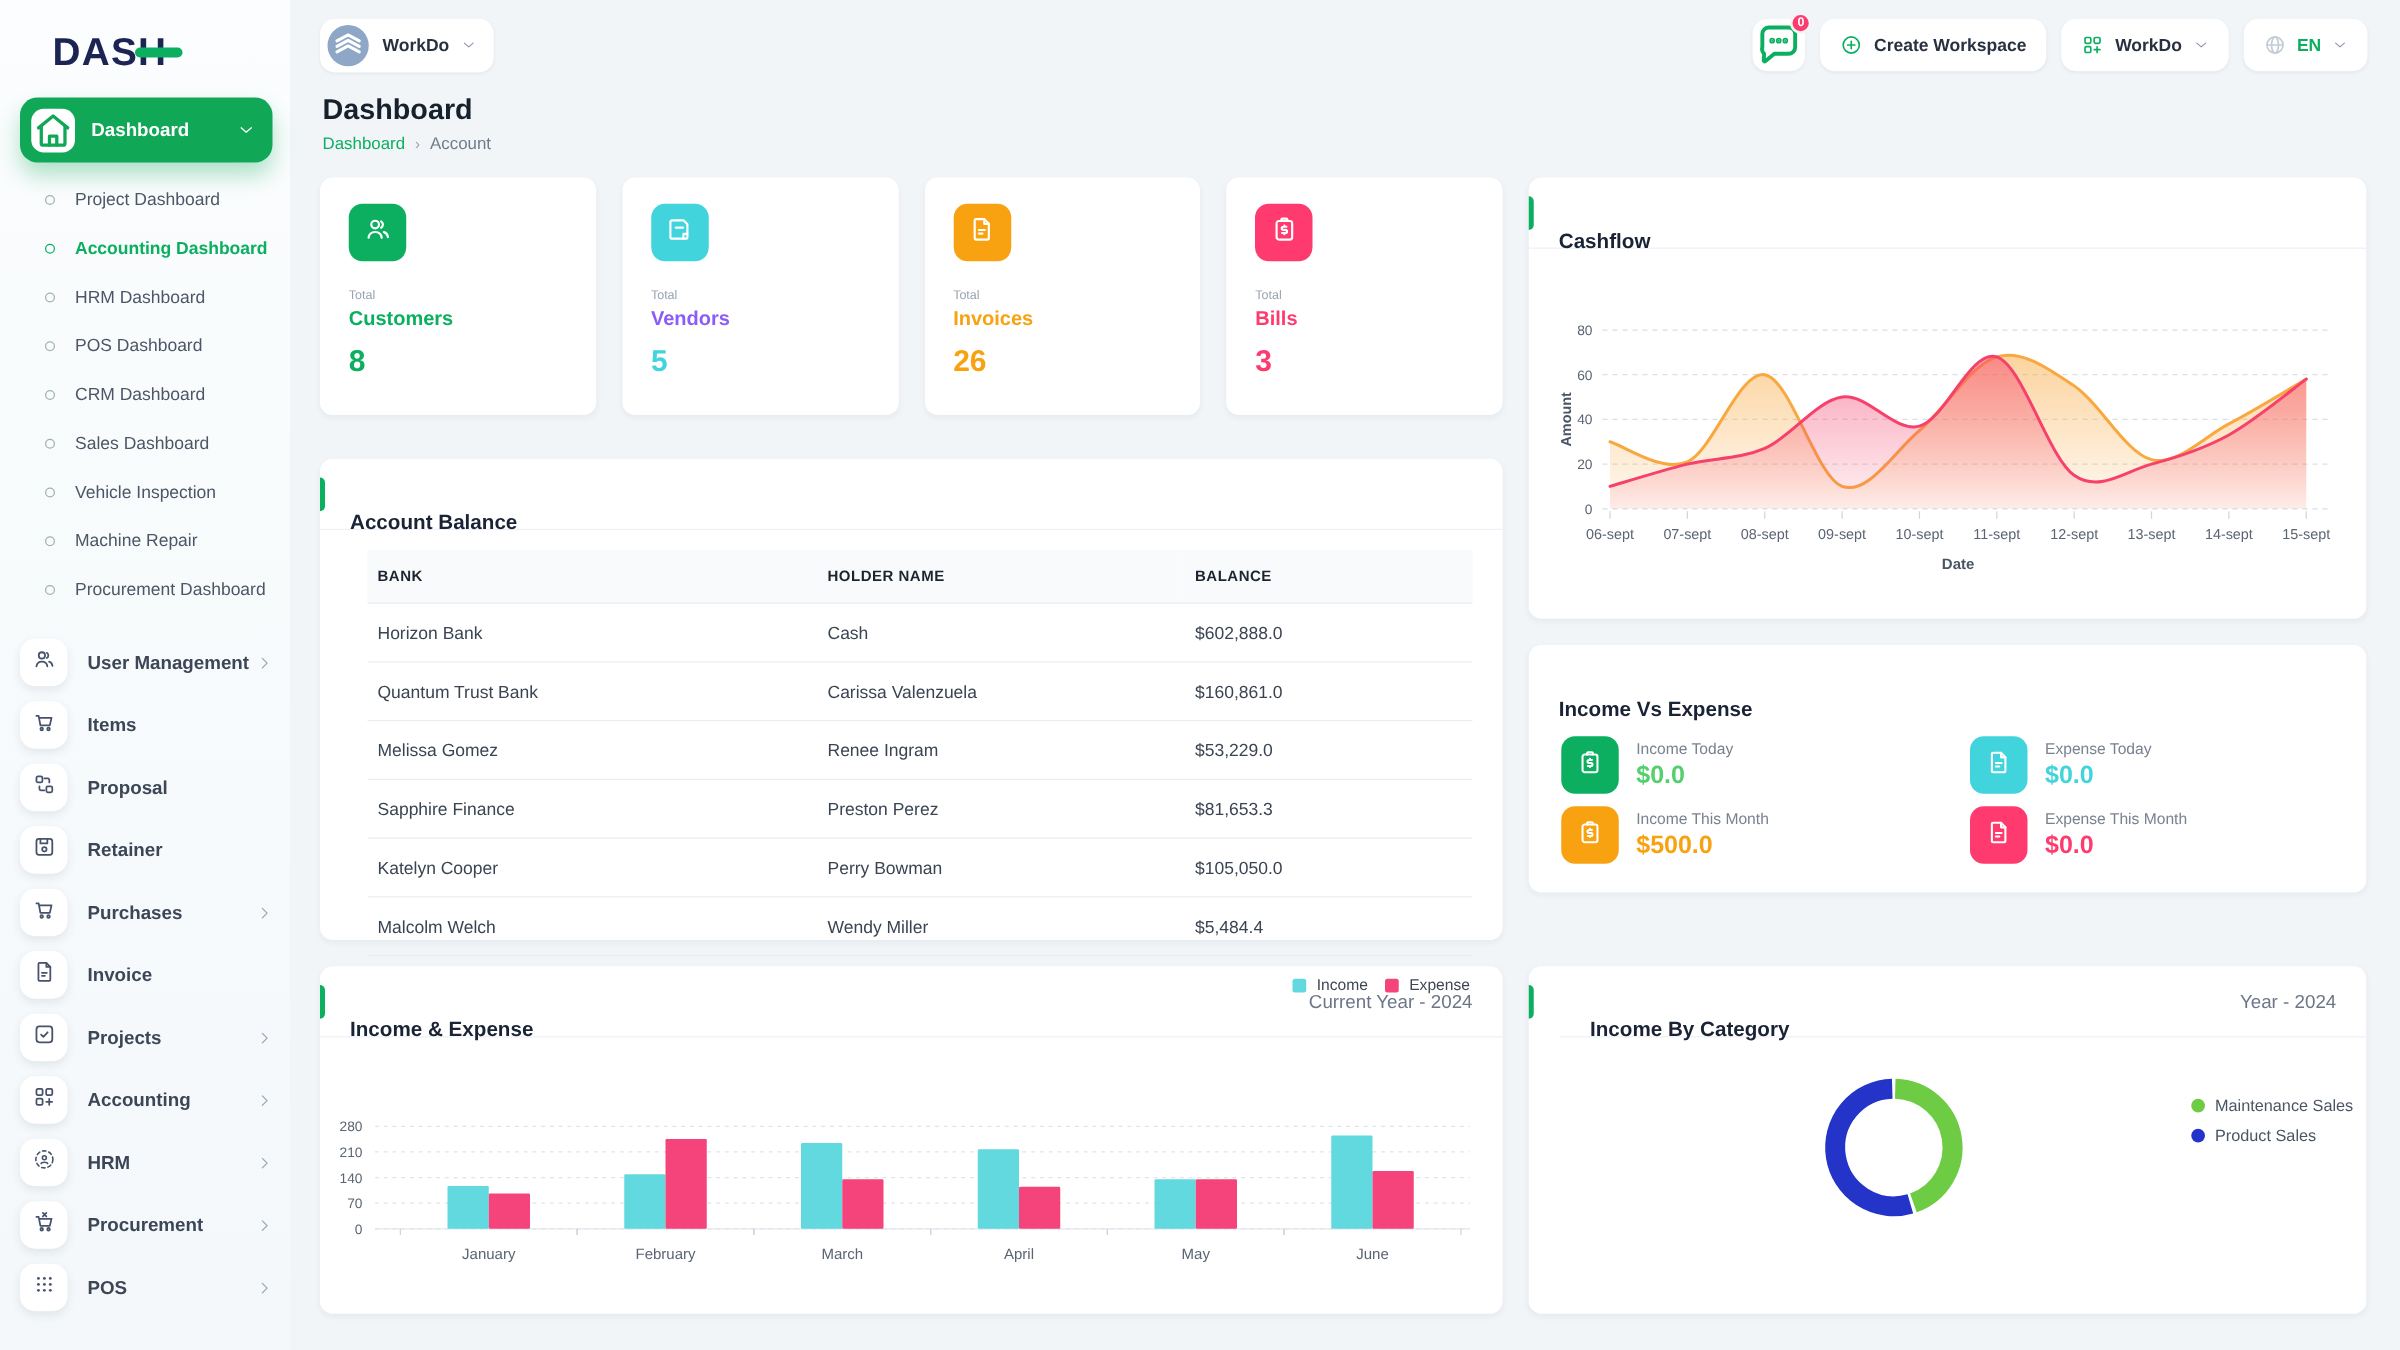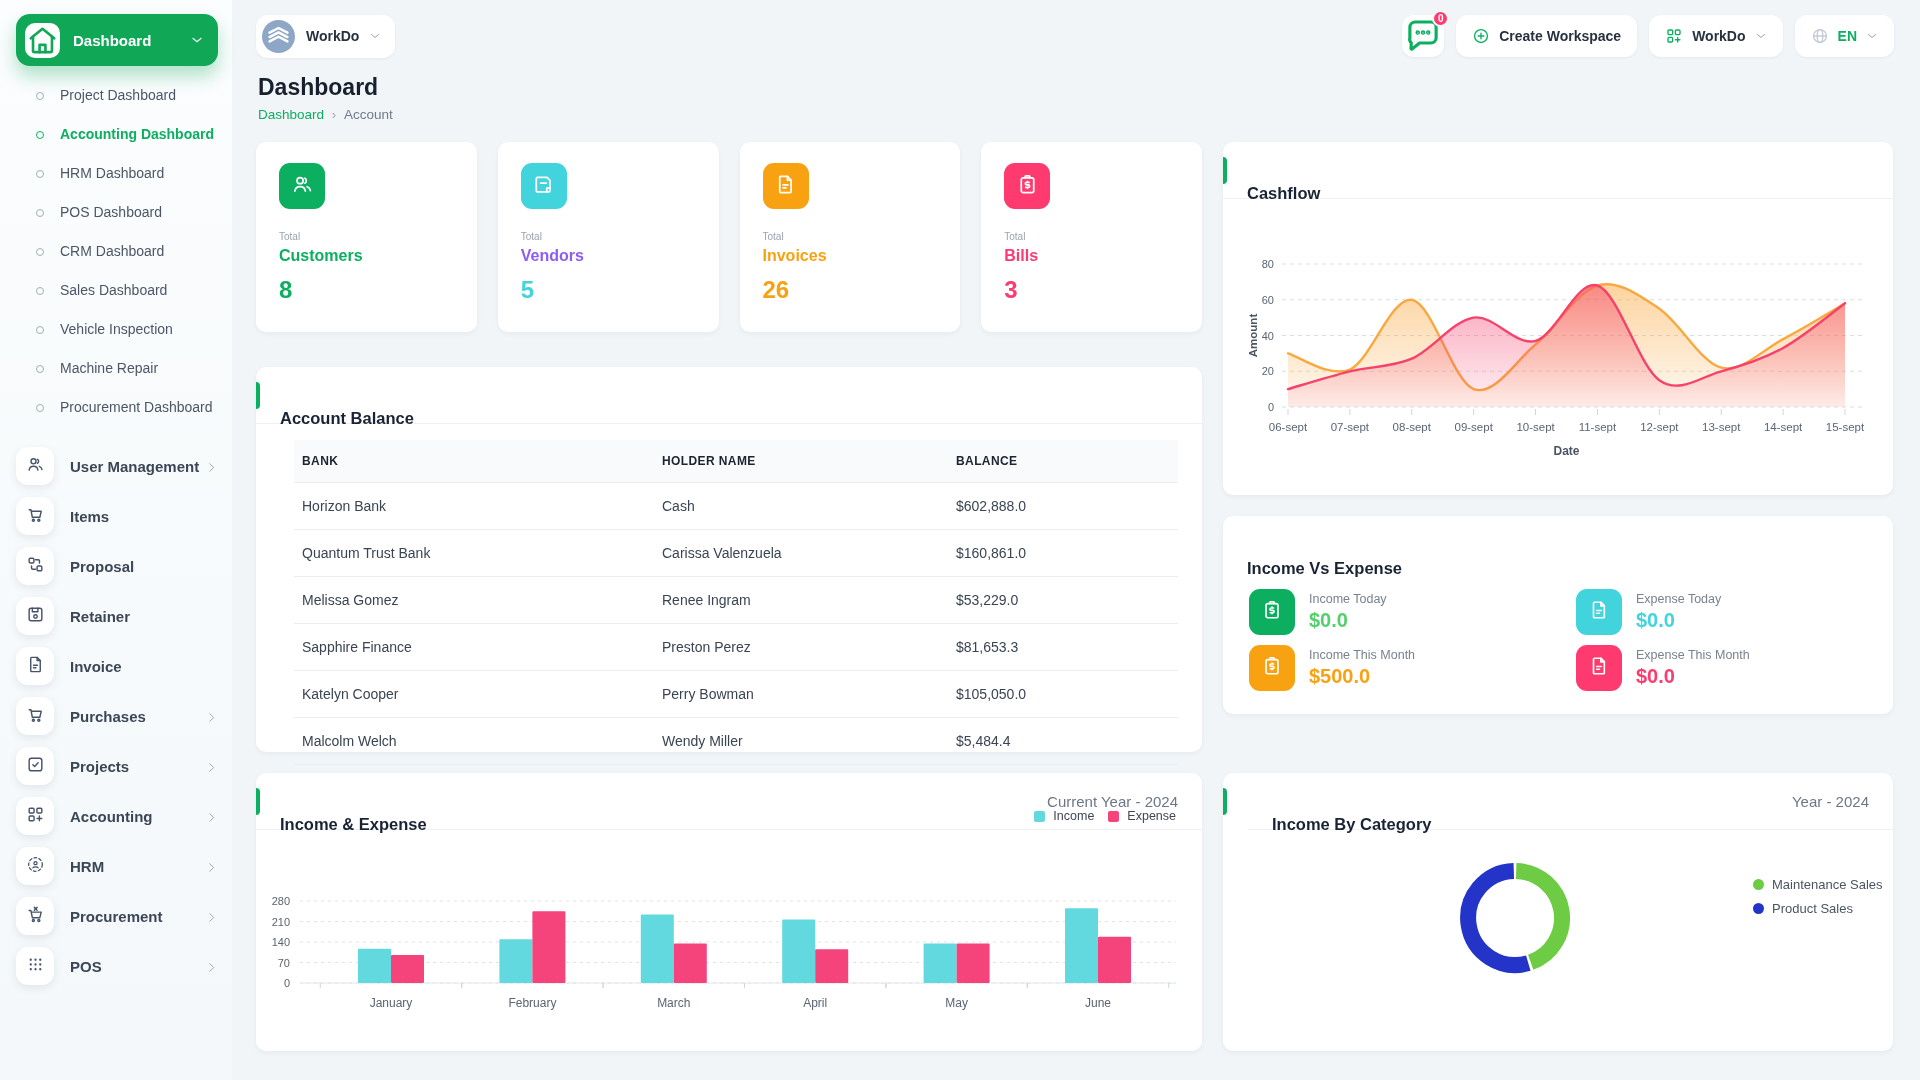--- a/index.html
+++ b/index.html
@@ -101,31 +101,34 @@
   .ive-icon { width:46px; height:46px; border-radius:11px; color:#fff; display:flex; align-items:center; justify-content:center; flex:none; }
   .ive-icon svg { width:22px; height:22px; }
   .ive-label { font-size:12.5px; color:#79828f; }
   .ive-value { font-size:20px; font-weight:700; margin-top:3px; }
 
   .chart-wrap { position:relative; }
   .legend-html { position:absolute; display:flex; flex-direction:column; gap:9px; }
   .legend-item { display:flex; align-items:center; gap:8px; cursor:pointer; }
   .legend-dot { width:11px; height:11px; border-radius:50%; }
   .legend-text { font-size:13px; color:#4a5563; }
-  .bar-legend { position:absolute; top:36px; right:26px; display:flex; gap:14px; }
+  .bar-legend { position:absolute; top:8px; right:26px; display:flex; gap:14px; }
   .bar-legend .legend-item .legend-dot { border-radius:2px; width:11px; height:11px; }
   .bar-legend .legend-text { font-size:12.5px; color:#3f4754; }
   svg text { font-family:"Liberation Sans","DejaVu Sans",sans-serif; }
 </style>
 </head>
 <body>
 
 <div class="app">
 
   <aside class="sidebar">
+    <div class="logo">
+      <span class="logo-text">DASH</span>
+    </div>
 
     <div class="dash-pill">
       <span class="iconbox">
           <span style="display: flex; width: 100%; height: 100%; align-items: center; justify-content: center;">
             <svg viewBox="0 0 24 24" fill="none" stroke="currentColor" stroke-width="1.8" stroke-linecap="round" stroke-linejoin="round" style="width: 100%; height: 100%;">
               <path d="M4 10.5 12 4l8 6.5"></path>
               <path d="M5.5 9.5V19a1 1 0 0 0 1 1h11a1 1 0 0 0 1-1V9.5"></path>
               <path d="M10 20v-5h4v5"></path>
             </svg>
           </span>
@@ -220,39 +223,39 @@
                 <rect x="4" y="4" width="16" height="16" rx="2.5"></rect>
                 <path d="M8 4v4.5h7V4"></path>
                 <circle cx="12" cy="14.5" r="2.2"></circle>
               </svg></span>
           </span>
           <span class="lbl">Retainer</span>
         </div>
         <div class="nav-item">
           <span class="iconbox">
             <span><svg viewBox="0 0 24 24" fill="none" stroke="currentColor" stroke-width="1.8" stroke-linecap="round" stroke-linejoin="round">
-                <path d="M7 3h7l4 4v13a1 1 0 0 1-1 1H7a1 1 0 0 1-1-1V4a1 1 0 0 1 1-1z"></path>
-                <path d="M14 3v4h4"></path>
-                <path d="M9.5 13h5M9.5 16h3"></path>
-              </svg></span>
-          </span>
-          <span class="lbl">Invoice</span>
-        </div>
-        <div class="nav-item">
-          <span class="iconbox">
-            <span><svg viewBox="0 0 24 24" fill="none" stroke="currentColor" stroke-width="1.8" stroke-linecap="round" stroke-linejoin="round">
                 <path d="M4 6h2.2l1.8 9.5h9.5l1.7-7.5H7"></path>
                 <circle cx="9.3" cy="19.2" r="1.3"></circle>
                 <circle cx="16.2" cy="19.2" r="1.3"></circle>
               </svg></span>
           </span>
           <span class="lbl">Purchases</span>
           <span class="chev"><svg viewBox="0 0 24 24" fill="none" stroke="currentColor" stroke-width="1.8" stroke-linecap="round" stroke-linejoin="round">
               <path d="m9 5 7 7-7 7"></path>
             </svg></span>
+        </div>
+        <div class="nav-item">
+          <span class="iconbox">
+            <span><svg viewBox="0 0 24 24" fill="none" stroke="currentColor" stroke-width="1.8" stroke-linecap="round" stroke-linejoin="round">
+                <path d="M7 3h7l4 4v13a1 1 0 0 1-1 1H7a1 1 0 0 1-1-1V4a1 1 0 0 1 1-1z"></path>
+                <path d="M14 3v4h4"></path>
+                <path d="M9.5 13h5M9.5 16h3"></path>
+              </svg></span>
+          </span>
+          <span class="lbl">Invoice</span>
         </div>
         <div class="nav-item">
           <span class="iconbox">
             <span><svg viewBox="0 0 24 24" fill="none" stroke="currentColor" stroke-width="1.8" stroke-linecap="round" stroke-linejoin="round">
                 <rect x="4" y="4" width="16" height="16" rx="3"></rect>
                 <path d="m8.7 12.2 2.3 2.3 4.3-4.6"></path>
               </svg></span>
           </span>
           <span class="lbl">Projects</span>
           <span class="chev"><svg viewBox="0 0 24 24" fill="none" stroke="currentColor" stroke-width="1.8" stroke-linecap="round" stroke-linejoin="round">

